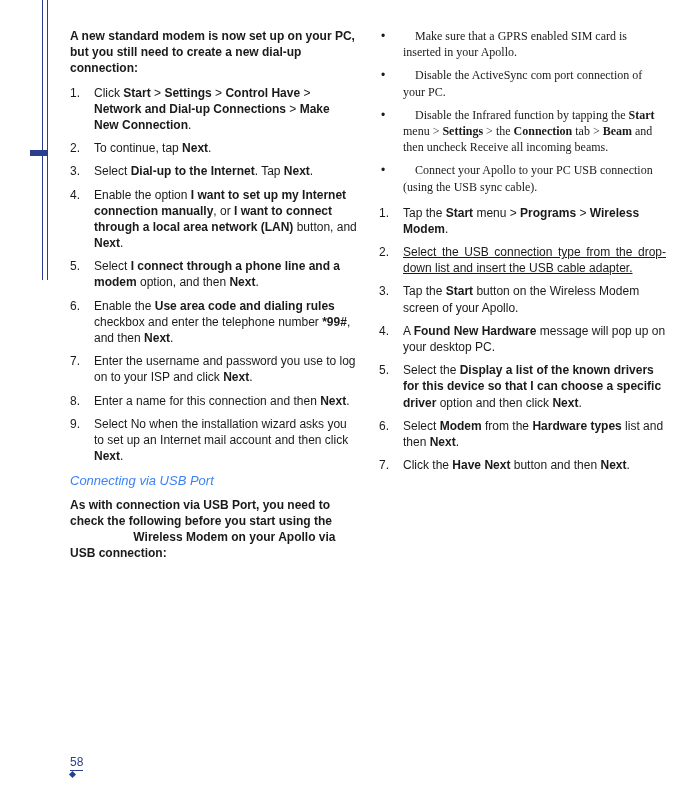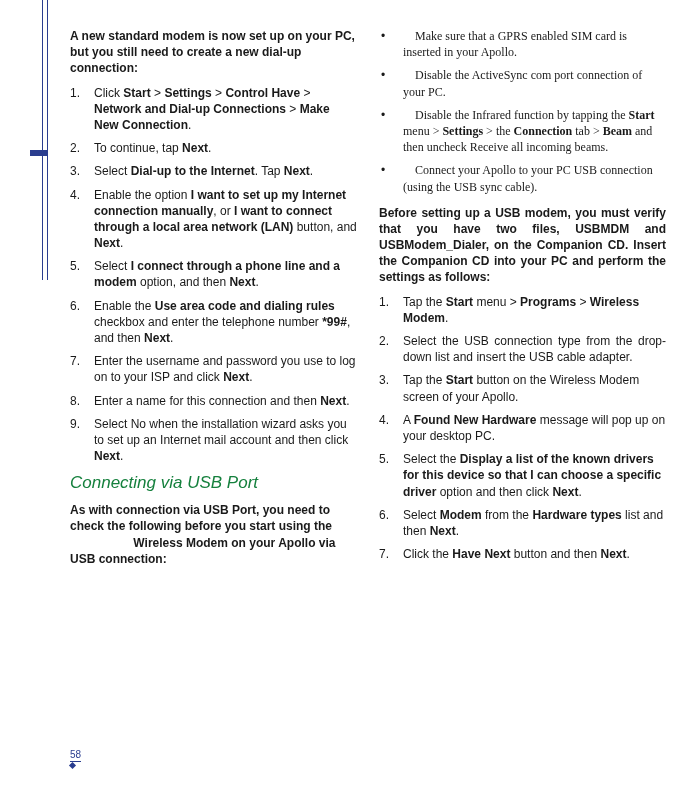--- a/index.html
+++ b/index.html
@@ -71,30 +71,30 @@
     ul.bul > li .b {
       width: 24px;
       flex-shrink: 0;
       text-indent: 2px;
     }
     ul.bul > li .t {
       flex: 1;
       font-family: Liberation Serif, serif;
     }
     .subhead {
-      color: #15803d;
+      color: #3b82f6;
       font-style: italic;
-      font-size: 17px;
+      font-size: 13px;
       margin: 8px 0 7px 0;
     }
     .pagenum {
       position: absolute;
       left: 70px;
-      bottom: 29px;
-      font-size: 10px;
+      bottom: 20px;
+      font-size: 12px;
       color: #2a3d8f;
       border-bottom: 1px solid #2a3d8f;
       padding-bottom: 1px;
     }
     .pagenum::after {
       content: "";
       position: absolute;
       left: 0px;
       bottom: -7px;
       width: 5px;
@@ -172,30 +172,29 @@
         <li>
           <span class="b">•</span>
           <span class="t">&nbsp;&nbsp;&nbsp;&nbsp;Disable the Infrared function by tapping the <b>Start</b> menu &gt; <b>Settings</b> &gt; the <b>Connection</b> tab &gt; <b>Beam</b> and then uncheck Receive all incoming beams.</span>
         </li>
         <li>
           <span class="b">•</span>
           <span class="t">&nbsp;&nbsp;&nbsp;&nbsp;Connect your Apollo to your PC USB connection (using the USB sync cable).</span>
         </li>
       </ul>
 
-    <p class="para para-just">Before setting up a USB modem, you must verify that you have two files, USBMDM and USBModem_Dialer, on the Companion CD. Insert the Companion CD into your PC and perform the settings as follows:</p>
 
     <ol class="num" id="list2">
         <li>
           <span class="n">1.</span>
           <span class="t">Tap the <b>Start</b> menu &gt; <b>Programs</b> &gt; <b>Wireless Modem</b>.</span>
         </li>
         <li>
           <span class="n">2.</span>
-          <span class="t para-just" style="text-align: justify;">Select the USB connection type from the drop-down list and insert the USB cable adapter.</span>
+          <span class="t para-just" style="text-align: justify; text-decoration: underline;">Select the USB connection type from the drop-down list and insert the USB cable adapter.</span>
         </li>
         <li>
           <span class="n">3.</span>
           <span class="t">Tap the <b>Start</b> button on the Wireless Modem screen of your Apollo.</span>
         </li>
         <li>
           <span class="n">4.</span>
           <span class="t">A <b>Found New Hardware</b> message will pop up on your desktop PC.</span>
         </li>
         <li>

